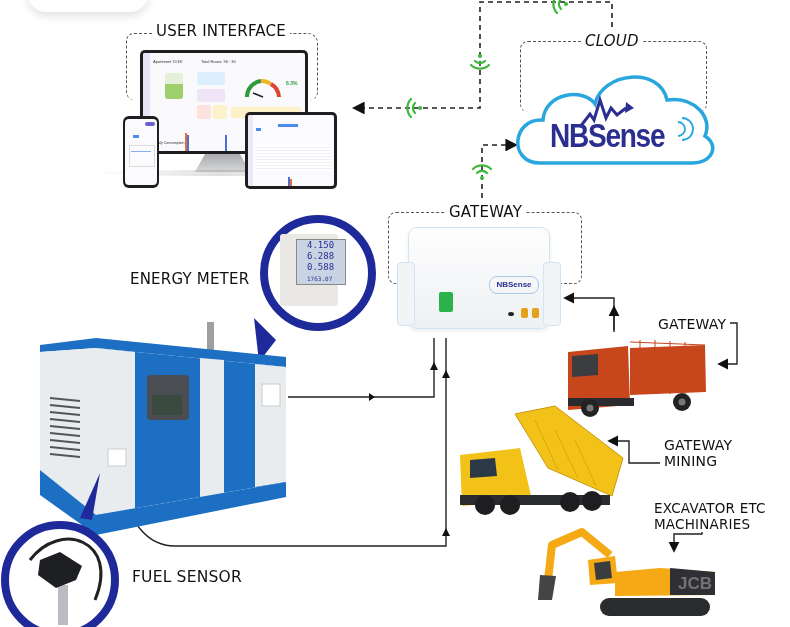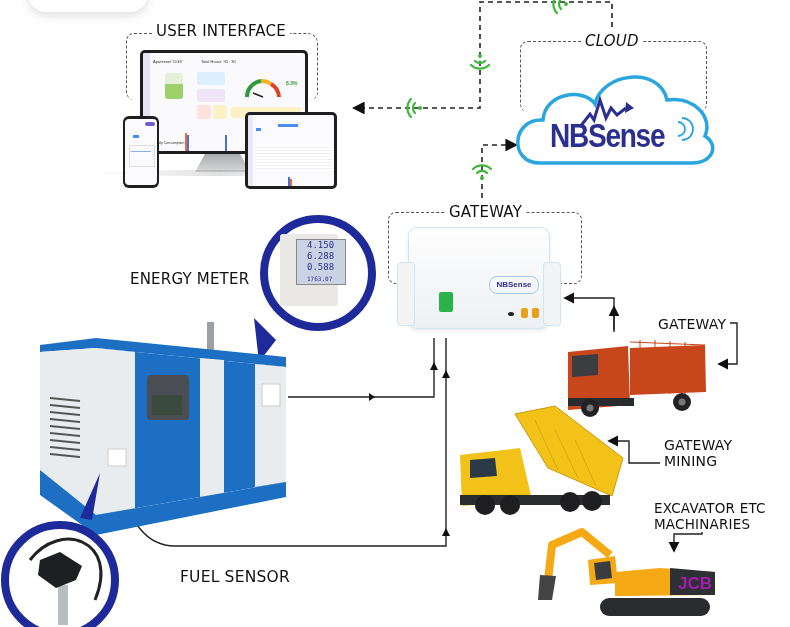--- a/index.html
+++ b/index.html
@@ -193,21 +193,21 @@
   <rect x="108" y="449" width="18" height="17" fill="#fff" stroke="#ccc"></rect>
 </svg>
 
 <svg width="790" height="627">
   <polygon points="100,473 92,520 80,518" fill="#1f2a9a"></polygon>
   <circle cx="60" cy="580" r="55" fill="#fff" stroke="#1f2a9a" stroke-width="8"></circle>
   <path d="M30,560 C60,520 120,540 95,600" fill="none" stroke="#222" stroke-width="3"></path>
   <rect x="58" y="585" width="10" height="40" fill="#b9bcc0"></rect>
   <polygon points="40,560 60,552 82,566 76,580 56,588 38,575" fill="#1e1f22"></polygon>
 </svg>
-<div class="label" style="left:128px;top:568px;font-size:15.5px;margin-left:48px;">FUEL SENSOR</div>
+<div class="label" style="left:128px;top:568px;font-size:15.5px;">FUEL SENSOR</div>
 
 <div class="label" style="left:654px;top:315px;font-size:14px;">GATEWAY</div>
 <svg width="790" height="627">
   <polygon points="630,348 705,345 706,392 630,395" fill="#c8461c"></polygon>
   <g stroke="#c8461c" stroke-width="1">
       <line x1="630" y1="342" x2="705" y2="345"></line>
       <line x1="640" y1="340" x2="640" y2="394"></line>
       <line x1="655" y1="340" x2="655" y2="394"></line>
       <line x1="670" y1="341" x2="670" y2="394"></line>
       <line x1="685" y1="342" x2="685" y2="394"></line>
@@ -247,13 +247,13 @@
 </div>
 <svg width="790" height="627">
   <polyline points="548,580 552,545 582,532 610,555" fill="none" stroke="#f5a914" stroke-width="8" stroke-linejoin="round"></polyline>
   <polygon points="540,575 556,576 552,600 538,600" fill="#444"></polygon>
   <polygon points="588,560 615,556 618,583 590,585" fill="#f5a914"></polygon>
   <polygon points="594,563 610,561 612,578 596,580" fill="#3a3d40"></polygon>
   <polygon points="615,572 660,568 715,572 715,595 615,596" fill="#f5a914"></polygon>
   <polygon points="670,568 715,572 715,595 670,595" fill="#2f3033"></polygon>
   <rect x="600" y="598" width="110" height="18" rx="9" fill="#2a2b2e"></rect>
 </svg>
-<div class="abs" style="left:678px;top:574px;font-weight:bold;font-size:17px;color:#a21caf;font-family:'Liberation Sans',sans-serif;">JCB</div>
+<div class="abs" style="left:678px;top:574px;font-weight:bold;font-size:17px;color:#737373;font-family:'Liberation Sans',sans-serif;">JCB</div>
 
 </body></html>

